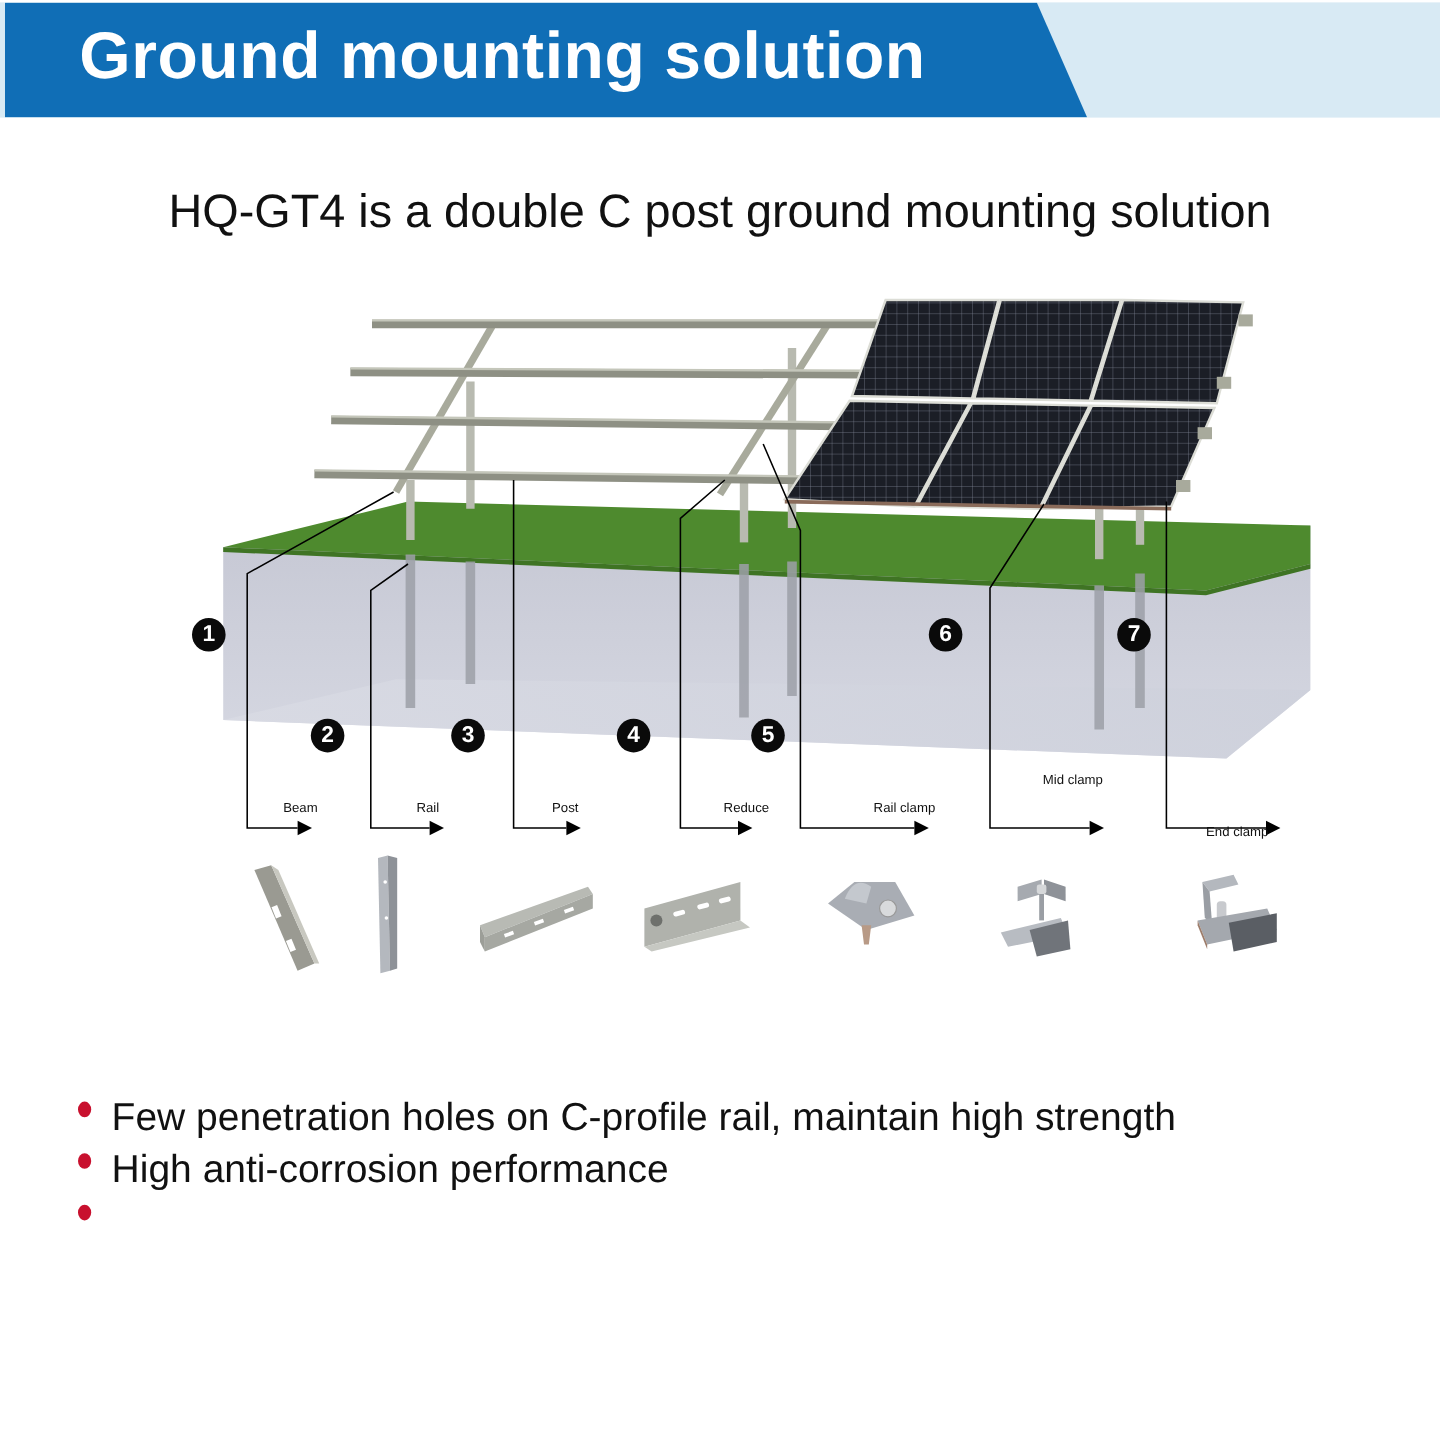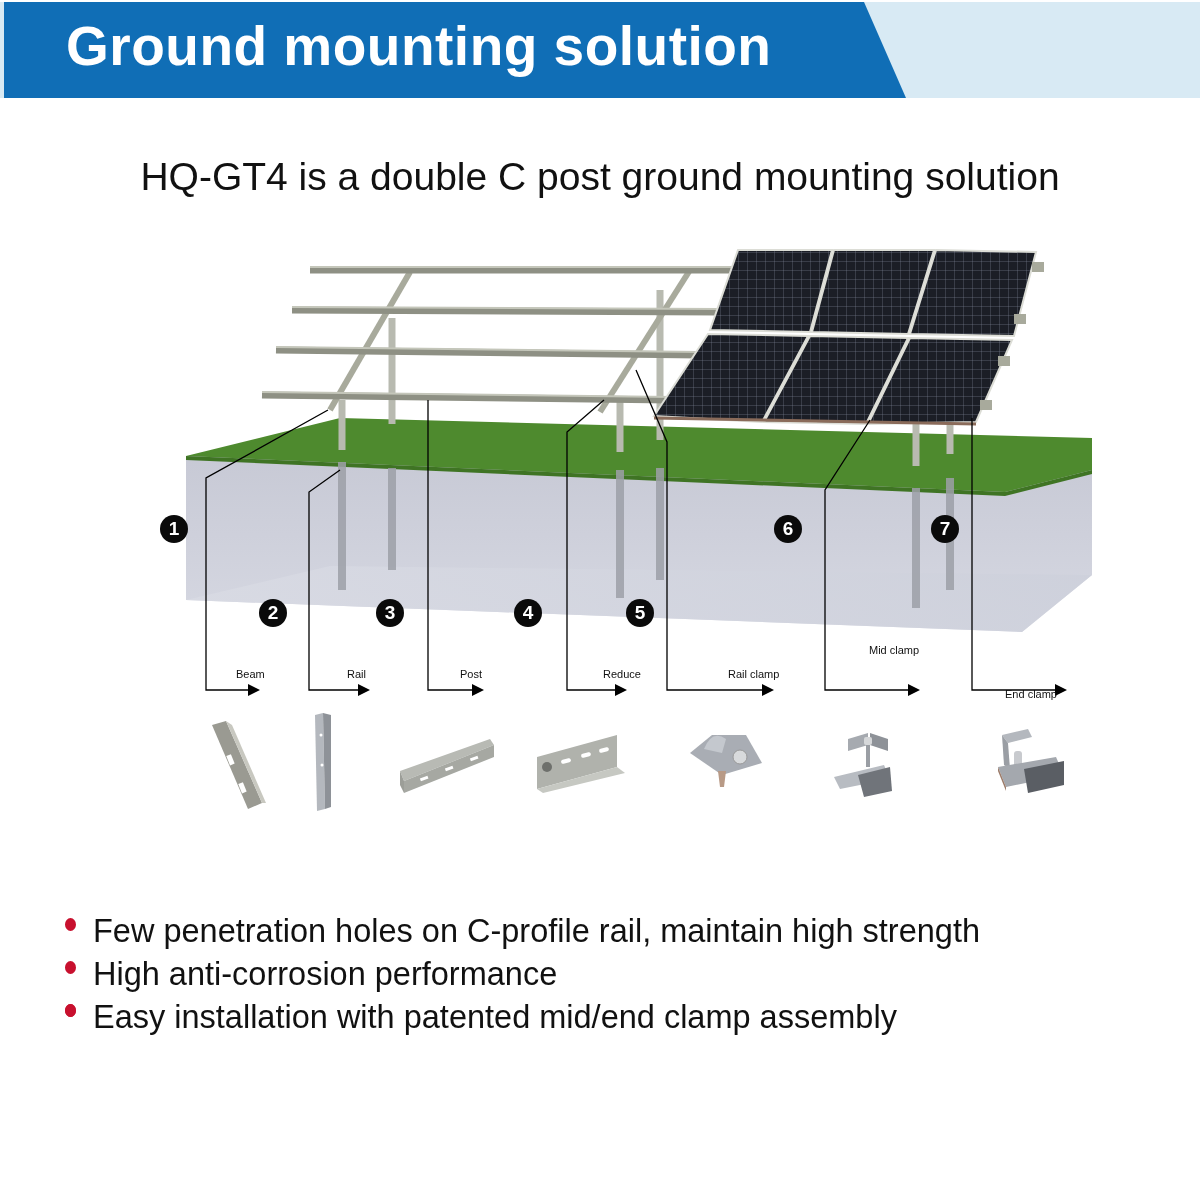--- a/index.html
+++ b/index.html
@@ -234,17 +234,13 @@
     <span class="dot"></span>
     <span>Few penetration holes on C-profile rail, maintain high strength</span>
   </li>
   <li class="feature">
     <span class="dot"></span>
     <span>High anti-corrosion performance</span>
   </li>
   <li class="feature">
     <span class="dot"></span>
   </li>
-  <li class="feature">
-    <span class="dot"></span>
-    <span>Easy installation with patented mid/end clamp assembly</span>
-  </li>
 </ul>
 
 </body></html>

